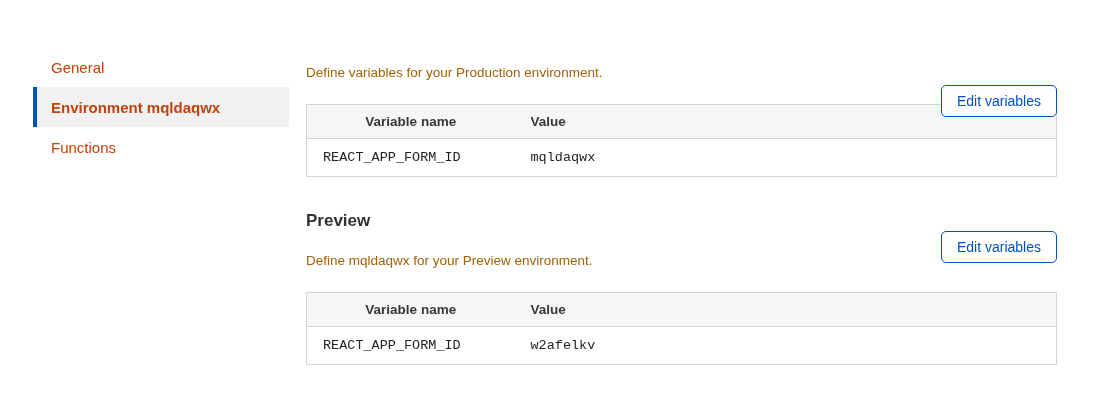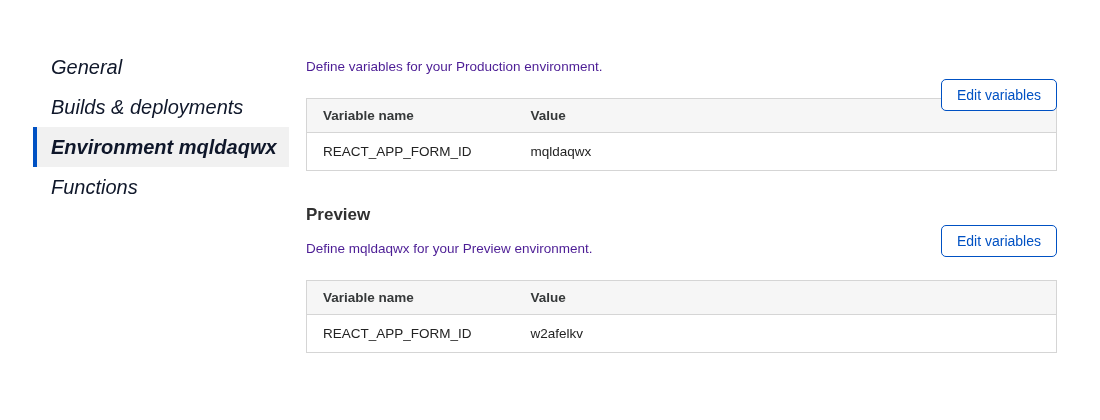--- a/index.html
+++ b/index.html
@@ -13,46 +13,45 @@
   }
   .page { position: relative; width: 1100px; height: 420px; background: #fff; }
 
   
   .sidebar { position: absolute; left: 33px; top: 47px; width: 256px; }
   .side-item {
     height: 40px;
     display: flex; align-items: center;
     padding-left: 14px;
     border-left: 4px solid transparent;
-    font-size: 20px;
-    color: #0f172a;
+    font-size: 15px;
+    color: #c2410c;
     cursor: pointer;
     white-space: nowrap;
-    font-style: italic;
   }
   .side-item.active {
     background: #f1f1f1;
     border-left-color: #0051c3;
     font-weight: 700;
   }
 
   
   .content { position: absolute; left: 306px; top: 44px; width: 751px; }
   .env-section { position: relative; }
   .env-section.second { margin-top: 33px; }
   .section-title {
     margin: 0;
     font-size: 17px; line-height: 22px;
     font-weight: 700;
     color: #313131;
   }
   .section-desc {
-    margin: 14px 0 0 0;
+    margin: 20px 0 0 0;
     font-size: 13.5px; line-height: 18px;
-    color: #4c1d95;
+    color: #a16207;
   }
   .edit-btn {
     position: absolute; top: 21px; right: 0;
     height: 32px;
     padding: 0 15px;
     background: #ffffff;
     border: 1px solid #0051c3;
     border-radius: 5px;
     color: #0051c3;
     font-size: 14px;
@@ -67,38 +66,37 @@
   }
   .vars-table thead th {
     background: #f6f6f6;
     text-align: left;
     font-size: 13.5px;
     font-weight: 700;
     color: #36393a;
     padding: 9px 16px;
     border-bottom: 1px solid #d5d5d5;
   }
-  .vars-table th.col-name { width: 208px; }
+  .vars-table th.col-name { width: 208px; text-align: center; }
   .vars-table tbody td {
     background: #ffffff;
     padding: 11px 16px;
-    font-family: Liberation Sans, sans-serif;
+    font-family: Liberation Mono, monospace;
     font-size: 13.5px;
     color: #232323;
     white-space: nowrap;
   }
 </style>
 </head>
 <body>
 
 <div class="page">
 
   <nav class="sidebar">
     <div class="side-item">General</div>
-    <div class="side-item">Builds &amp; deployments</div>
     <div class="side-item active">Environment mqldaqwx</div>
     <div class="side-item">Functions</div>
   </nav>
 
   <main class="content">
 
     <section class="env-section">
       <p class="section-desc">Define variables for your Production environment.</p>
       <button class="edit-btn">Edit variables</button>
       <table class="vars-table">

